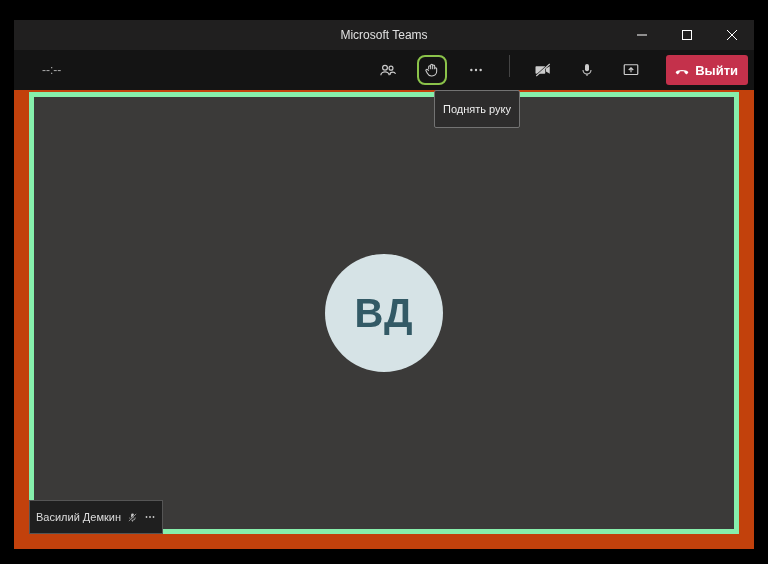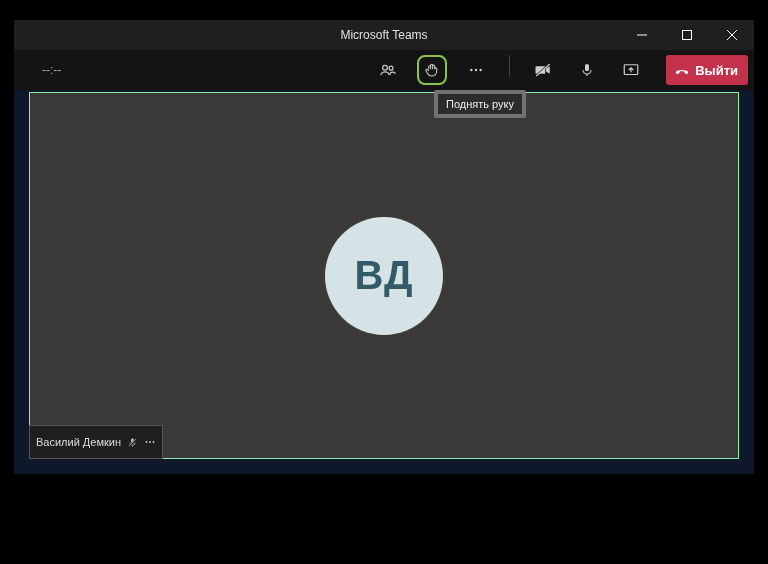--- a/index.html
+++ b/index.html
@@ -9,22 +9,22 @@
     background: #000;
     font-family: "Segoe UI", Arial, sans-serif;
     overflow: hidden;
     position: relative;
   }
   .window {
     position: absolute;
     left: 14px;
     top: 20px;
     width: 740px;
-    height: 454px;
-    background: #0f172a;
+    height: 529px;
+    background: #c2410c;
   }
   .titlebar {
     height: 30px;
     background: #201f1f;
     display: flex;
     align-items: center;
     color: #fff;
     position: relative;
   }
   .titlebar-title {
@@ -99,35 +99,35 @@
     font-size: 13px;
     font-weight: 600;
     gap: 5px;
     margin-left: 6px;
   }
   .tooltip {
     position: absolute;
     top: 70px;
     left: 420px;
     background: #2d2c2c;
-    border: 4px solid #737373;
+    border: 1px solid #737373;
     color: #eee;
     font-size: 11px;
-    padding: 4px 8px;
+    padding: 12px 8px;
     border-radius: 2px;
     z-index: 10;
   }
   .main-area {
     position: absolute;
     left: 15px;
     top: 72px;
     right: 15px;
     bottom: 15px;
     background: #3b3a39;
-    border: 1px solid #86efac;
+    border: 5px solid #86efac;
     display: flex;
     align-items: center;
     justify-content: center;
   }
   .avatar {
     width: 118px;
     height: 118px;
     border-radius: 50%;
     background: #d6e3e6;
     display: flex;

